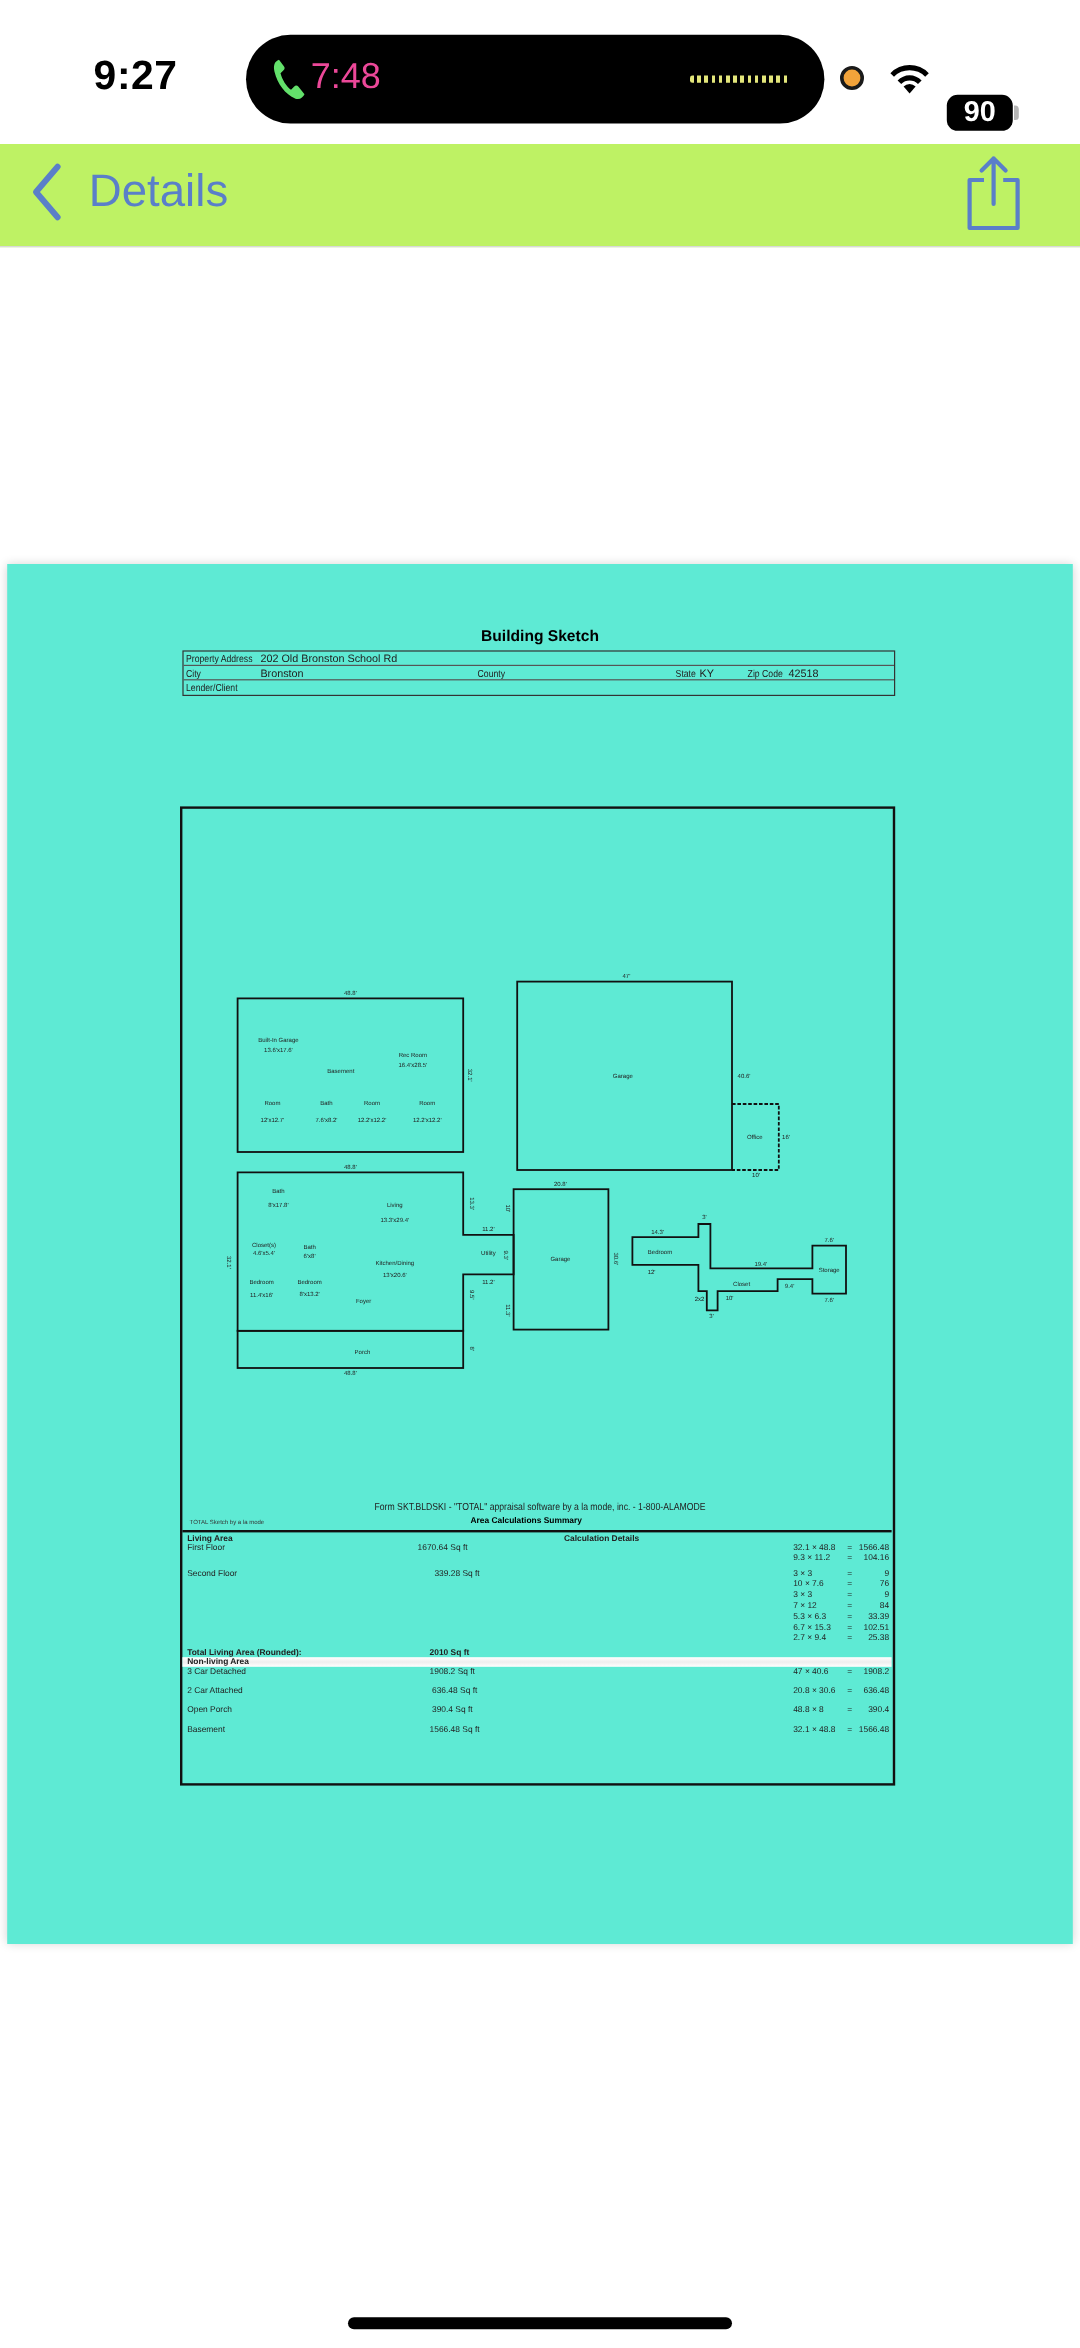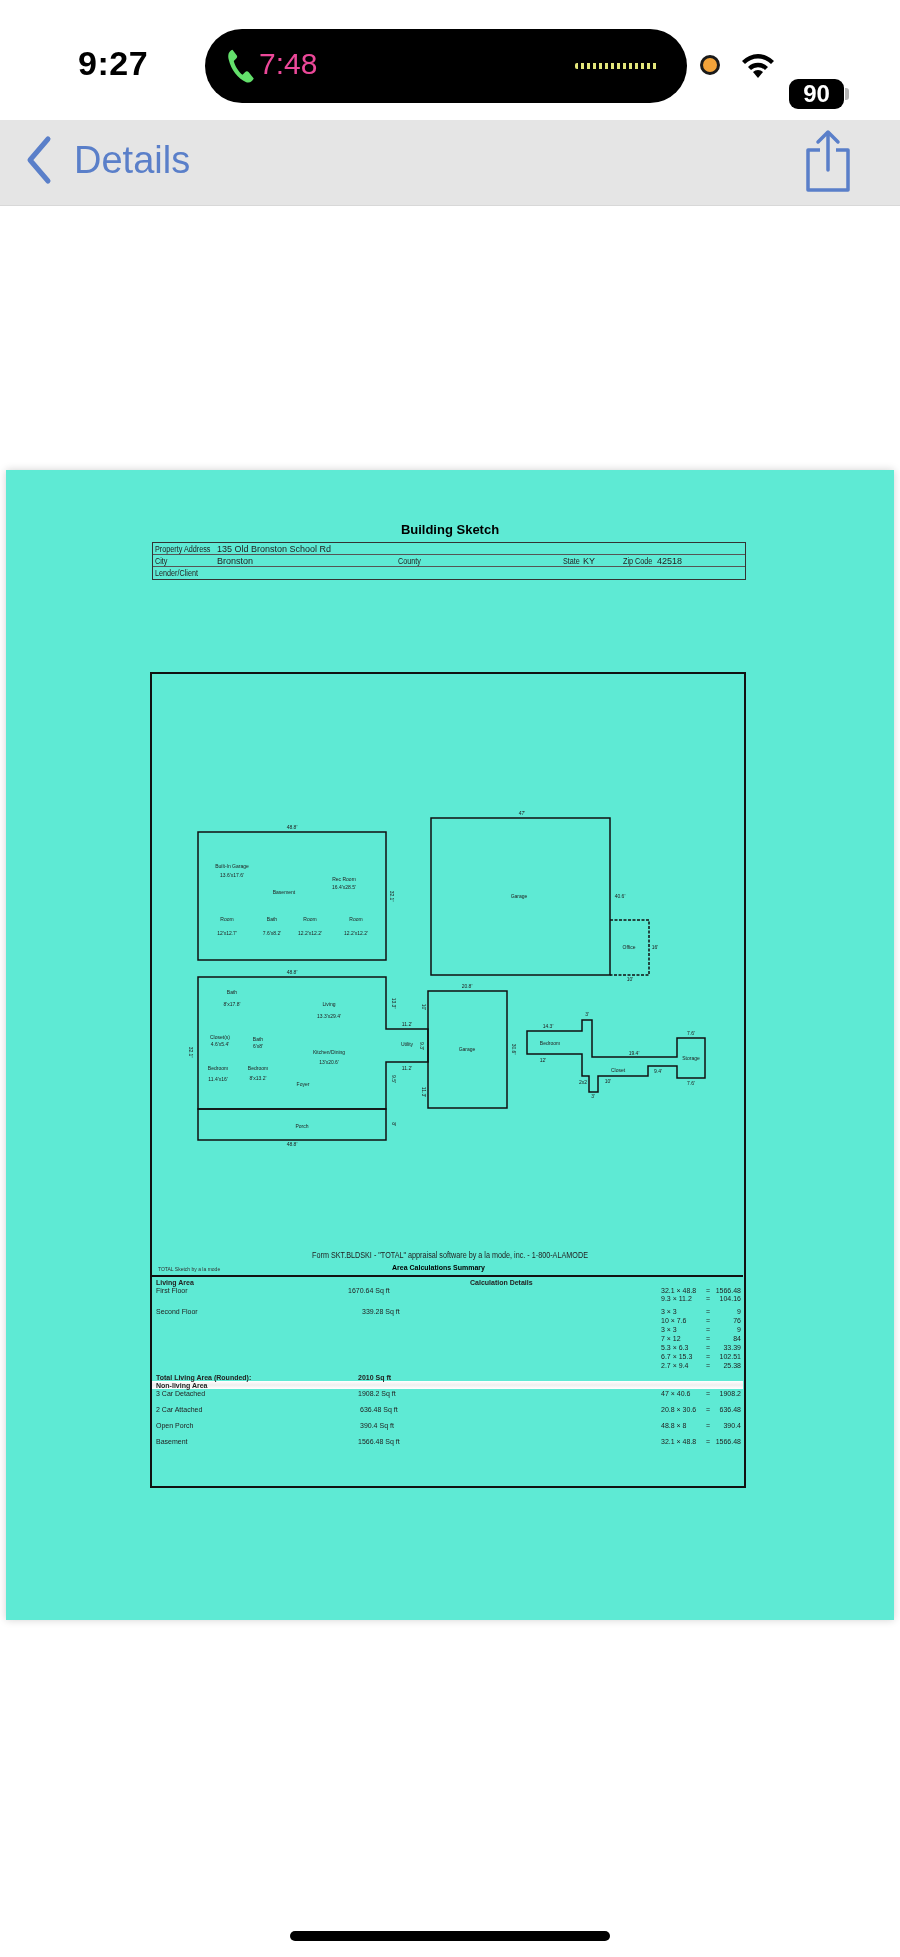--- a/index.html
+++ b/index.html
@@ -15,21 +15,21 @@
   .island-wave { position: absolute; right: 28px; top: 34px; width: 84px; height: 6px;
     background: repeating-linear-gradient(90deg, #e3e67a 0 3px, transparent 3px 6px); border-radius: 2px; }
   .rec-dot { position: absolute; left: 700px; top: 55px; width: 20px; height: 20px; border-radius: 50%; background: #f2a33a; border: 3px solid #1a1a1a; }
   .wifi-icon { position: absolute; left: 739px; top: 50px; width: 38px; height: 30px; }
   .battery { position: absolute; left: 789px; top: 51px; width: 60px; height: 30px; margin-top: 28px; }
   .battery-body { position: absolute; left: 0; top: 0; width: 55px; height: 30px; background: #000; border-radius: 9px;
     color: #fff; font-size: 24px; font-weight: 700; text-align: center; line-height: 30px; }
   .battery-nub { position: absolute; right: 0; top: 9px; width: 4px; height: 12px; background: #b5b5b5; border-radius: 0 3px 3px 0; }
 
   
-  .nav-bar { position: absolute; left: 0; top: 120px; width: 900px; height: 86px; border-bottom: 1px solid #d8d8d8; background: #e5e5e5; }
+  .nav-bar { position: absolute; left: 0; top: 120px; width: 900px; height: 86px; border-bottom: 1px solid #d8d8d8; background: #bef264; }
   .back-button { position: absolute; left: 24px; top: 10px; height: 60px; display: flex; align-items: center; cursor: pointer; }
   .back-chevron { width: 30px; height: 50px; }
   .back-label { font-size: 38px; color: #5a7fc9; margin-left: 20px; }
   .nav-title { position: absolute; left: 0; width: 900px; top: 14px; text-align: center; font-size: 40px; font-weight: 700; }
   .share-button { position: absolute; left: 800px; top: 6px; width: 56px; height: 70px; cursor: pointer; }
 
   
   .page { position: absolute; left: 6px; top: 470px; width: 888px; height: 1150px; background: #5eead4;
     box-shadow: 0 0 8px rgba(0,0,0,0.18); }
 
@@ -96,21 +96,21 @@
     <path d="M28 44 L28 6 M18 16 L28 6 L38 16" stroke="#5a7fc9" stroke-width="3.5" fill="none" stroke-linecap="round" stroke-linejoin="round"></path>
   </svg>
 </div>
 
 <div class="page">
   <div class="sketch-title">Building Sketch</div>
 
   <div class="header-table">
     <div class="header-row">
       <span class="h-label">Property Address</span>
-      <span class="h-value" style="left:64px;">135 Old Bronston School Rd</span>
+      <span class="h-value" style="left:64px;">202 Old Bronston School Rd</span>
     </div>
     <div class="header-row">
       <span class="h-label">City</span>
       <span class="h-value" style="left:64px;">Bronston</span>
       <span class="h-label" style="left:245px;">County</span>
       <span class="h-label" style="left:410px;">State</span>
       <span class="h-value" style="left:430px;">KY</span>
       <span class="h-label" style="left:470px;">Zip Code</span>
       <span class="h-value" style="left:504px;">42518</span>
     </div>

